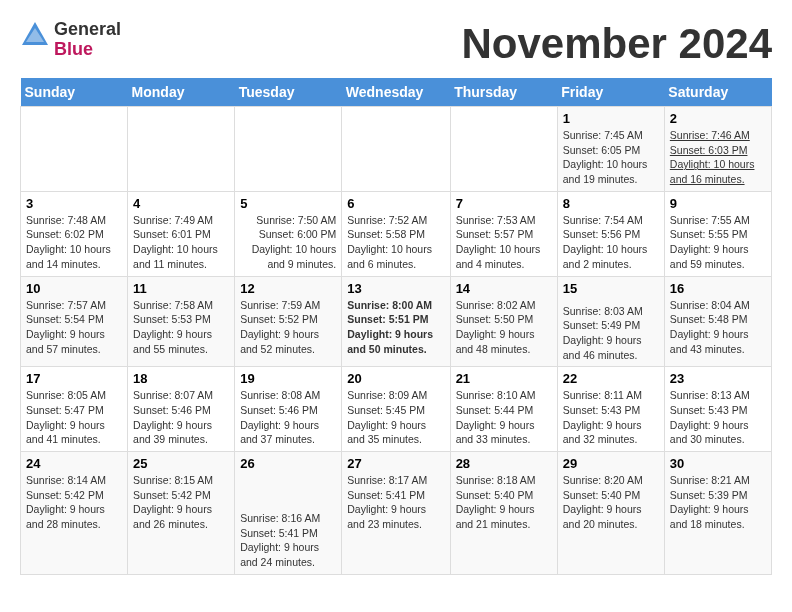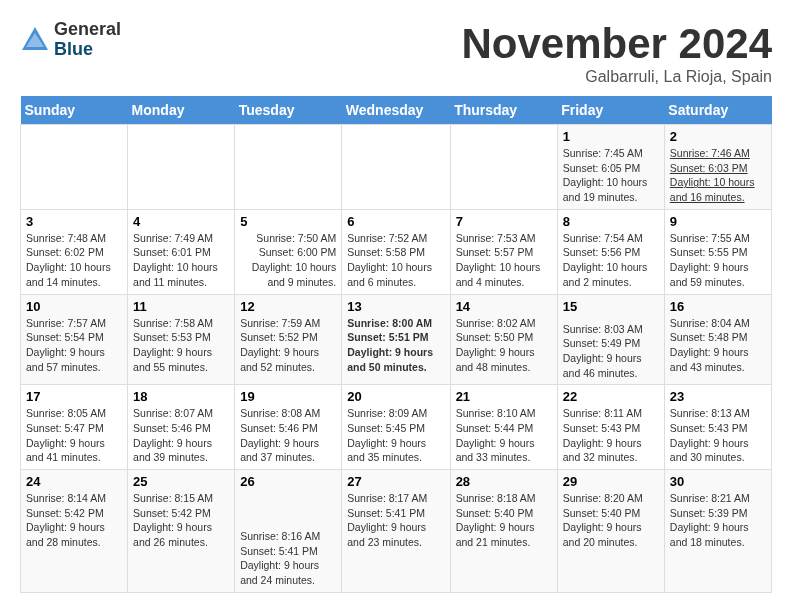--- a/index.html
+++ b/index.html
@@ -11,36 +11,36 @@
       padding: 20px;
     }
     .header {
       display: flex;
       justify-content: space-between;
       align-items: flex-start;
       margin-bottom: 10px;
     }
     .logo {
       display: flex;
-      align-items: center;
+      align-items: flex-start;
     }
     .logo-text {
       display: flex;
       flex-direction: column;
       line-height: 1.1;
     }
     .logo-general {
       font-size: 18px;
       font-weight: bold;
       color: #333;
     }
     .logo-blue {
       font-size: 18px;
       font-weight: bold;
-      color: #0c4a6e;
+      color: #be185d;
     }
     .logo-icon {
       width: 30px;
       height: 30px;
       margin-right: 4px;
     }
     .title-block {
       text-align: right;
     }
     .month-title {
@@ -102,21 +102,20 @@
       <polygon points="15,2 28,25 2,25" fill="#4a90d9"></polygon>
       <polygon points="15,8 24,22 6,22" fill="#fff" opacity="0.4"></polygon>
     </svg>
     <div class="logo-text">
       <span class="logo-general">General</span>
       <span class="logo-blue">Blue</span>
     </div>
   </div>
   <div class="title-block">
     <div class="month-title">November 2024</div>
-    <div class="location">Galbarruli, La Rioja, Spain</div>
   </div>
 </div>
 
 <table>
   <thead>
     <tr>
       <th>Sunday</th>
       <th>Monday</th>
       <th>Tuesday</th>
       <th>Wednesday</th>

